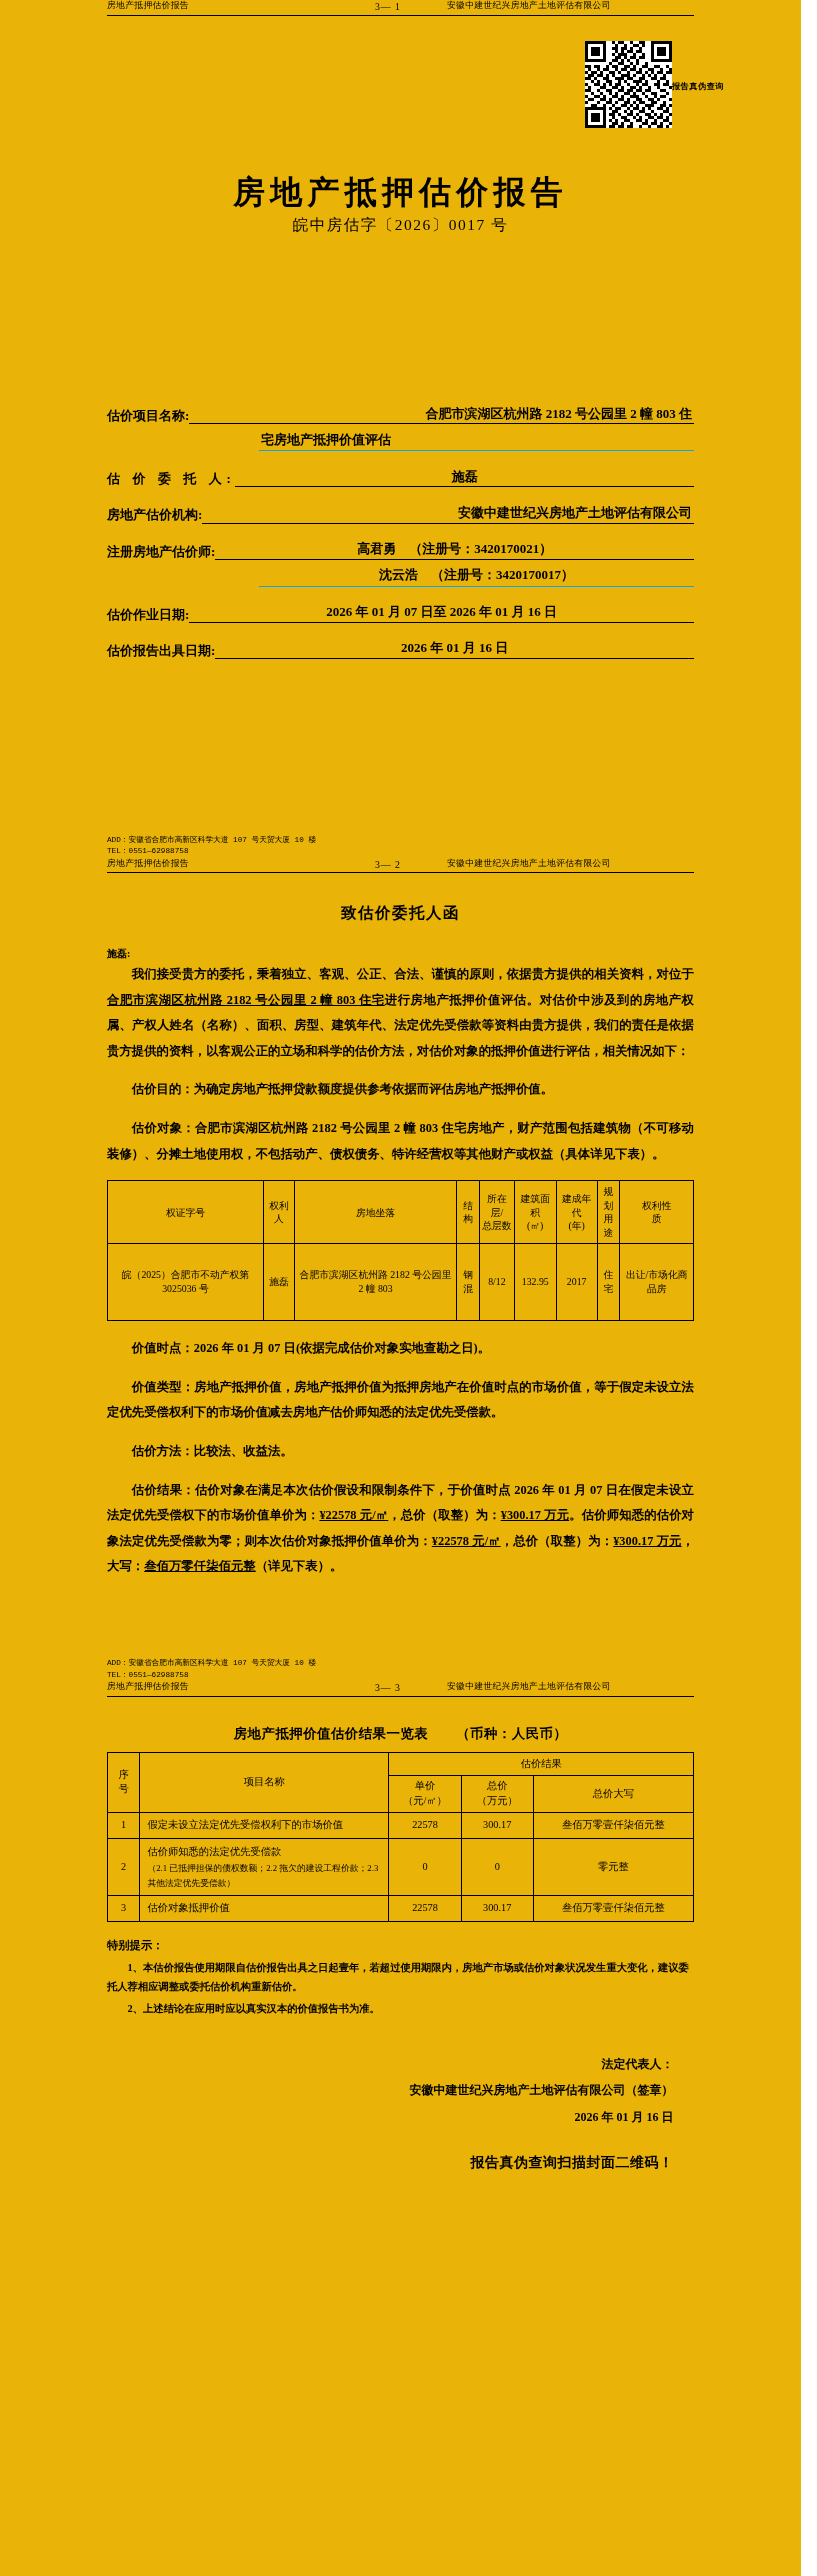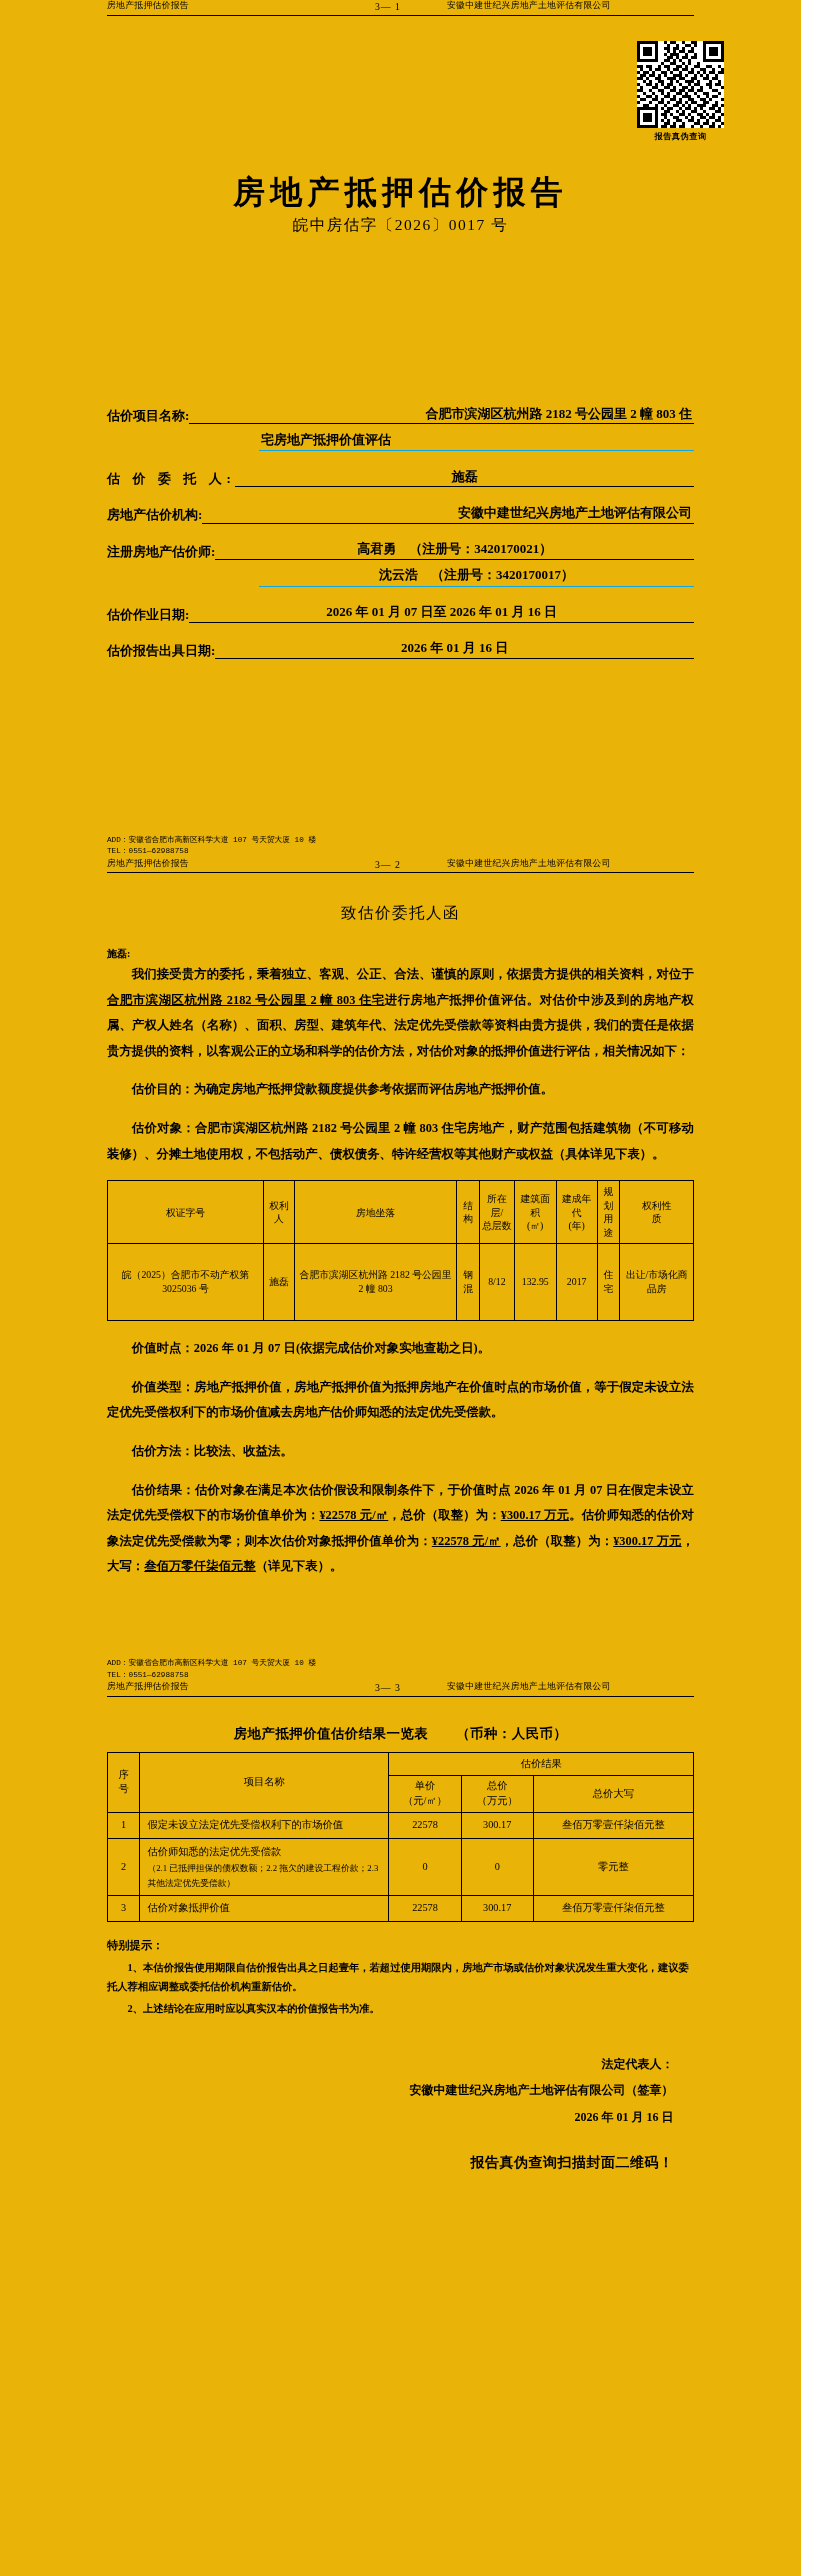--- a/index.html
+++ b/index.html
@@ -31,21 +31,21 @@
   }
   .run-head .rh-left { width: 222px; }
   .run-head .rh-mid  { width: 118px; text-align: center; font-family: "Liberation Serif", serif; font-size: 9.8px; letter-spacing: 1px;}
   .run-head .rh-right { flex: 1; text-align: left; }
   .rule-thick { border-bottom: 1.5px solid #000; }
 
   
   .qr-wrap {
     margin-top: 21.6px;
     display: flex;
-    flex-direction: column;
+    flex-direction: row;
     align-items: center;
     position: absolute;
     right: 77px;
     top: 19.6px;
   }
   .qr {
     width: 87px; height: 87px;
     image-rendering: pixelated;
   }
   .qr-cap {
@@ -109,21 +109,21 @@
     font-size: 7.7px;
     font-family: Liberation Mono, monospace;
     line-height: 1.5;
     padding-top: 3.1px;
   }
 
   
   .sec-title {
     text-align: center;
     font-size: 15.5px;
-    font-weight: normal;
+    font-weight: bold;
     letter-spacing: 1.5px;
     margin: 30px 0 23px 0;
   }
   .salutation {
     font-size: 10px;
     font-weight: bold;
     margin-bottom: 1px;
   }
   p.body {
     font-size: 12.4px;

